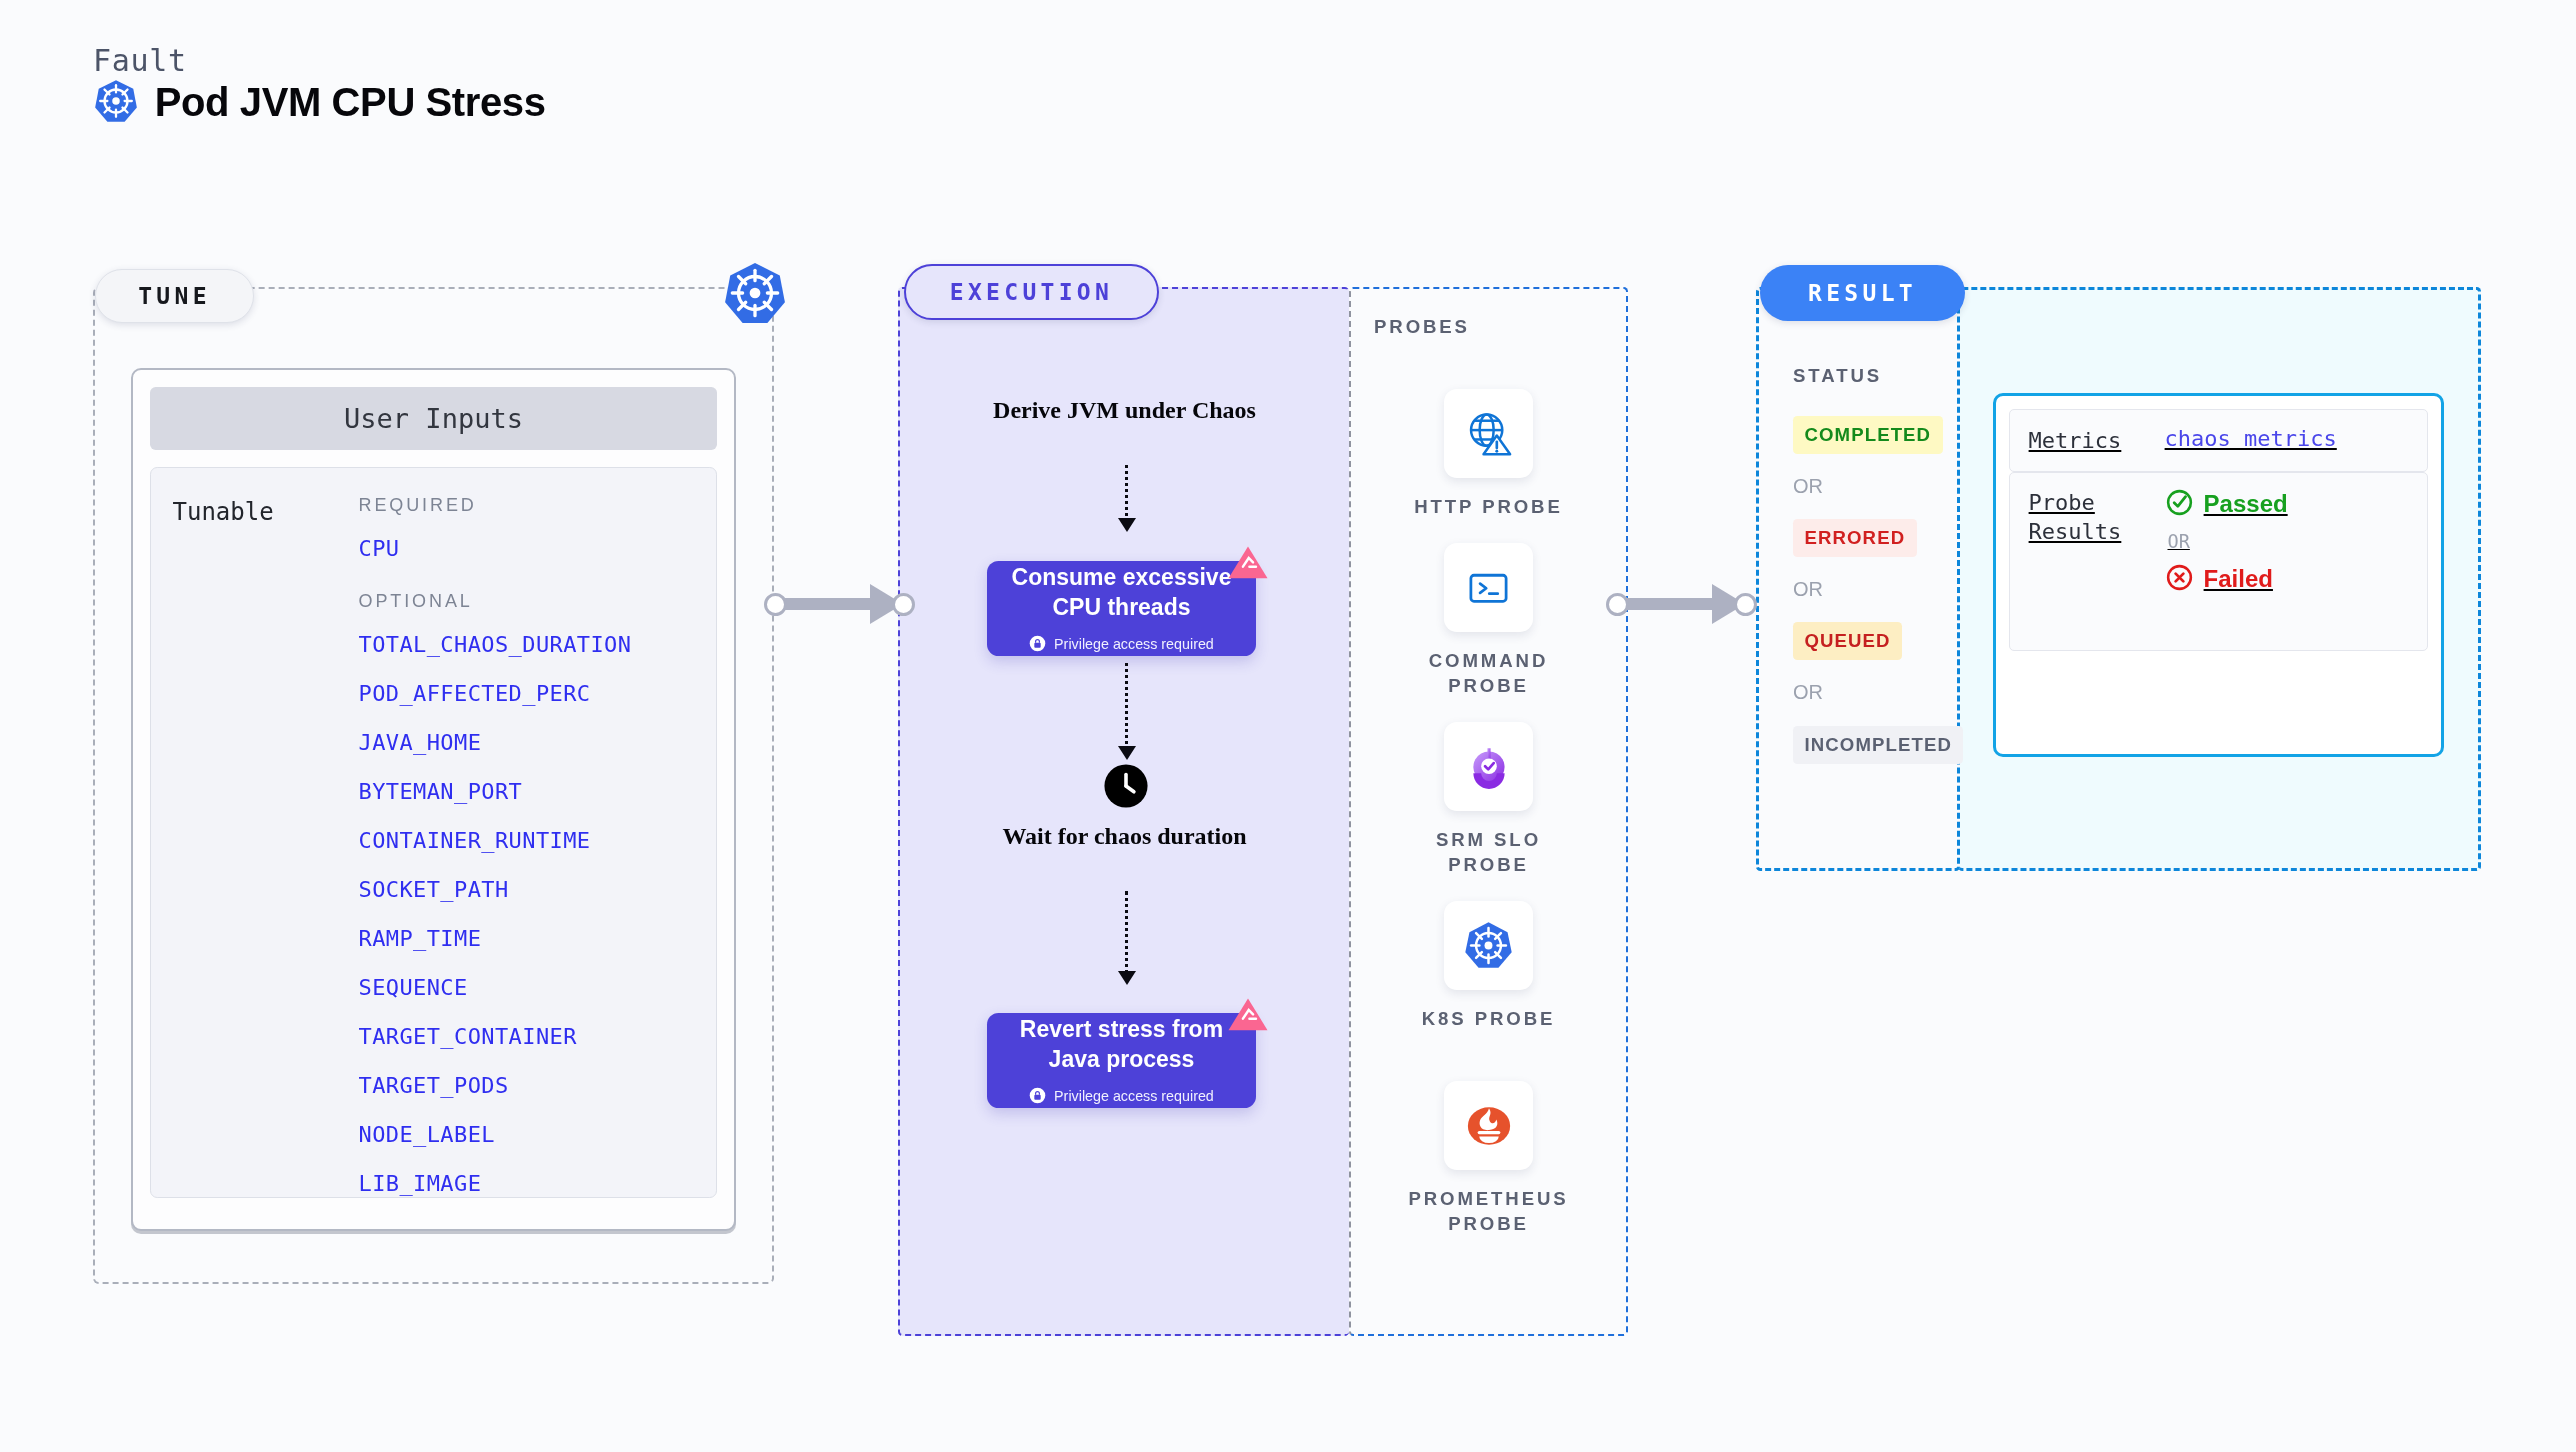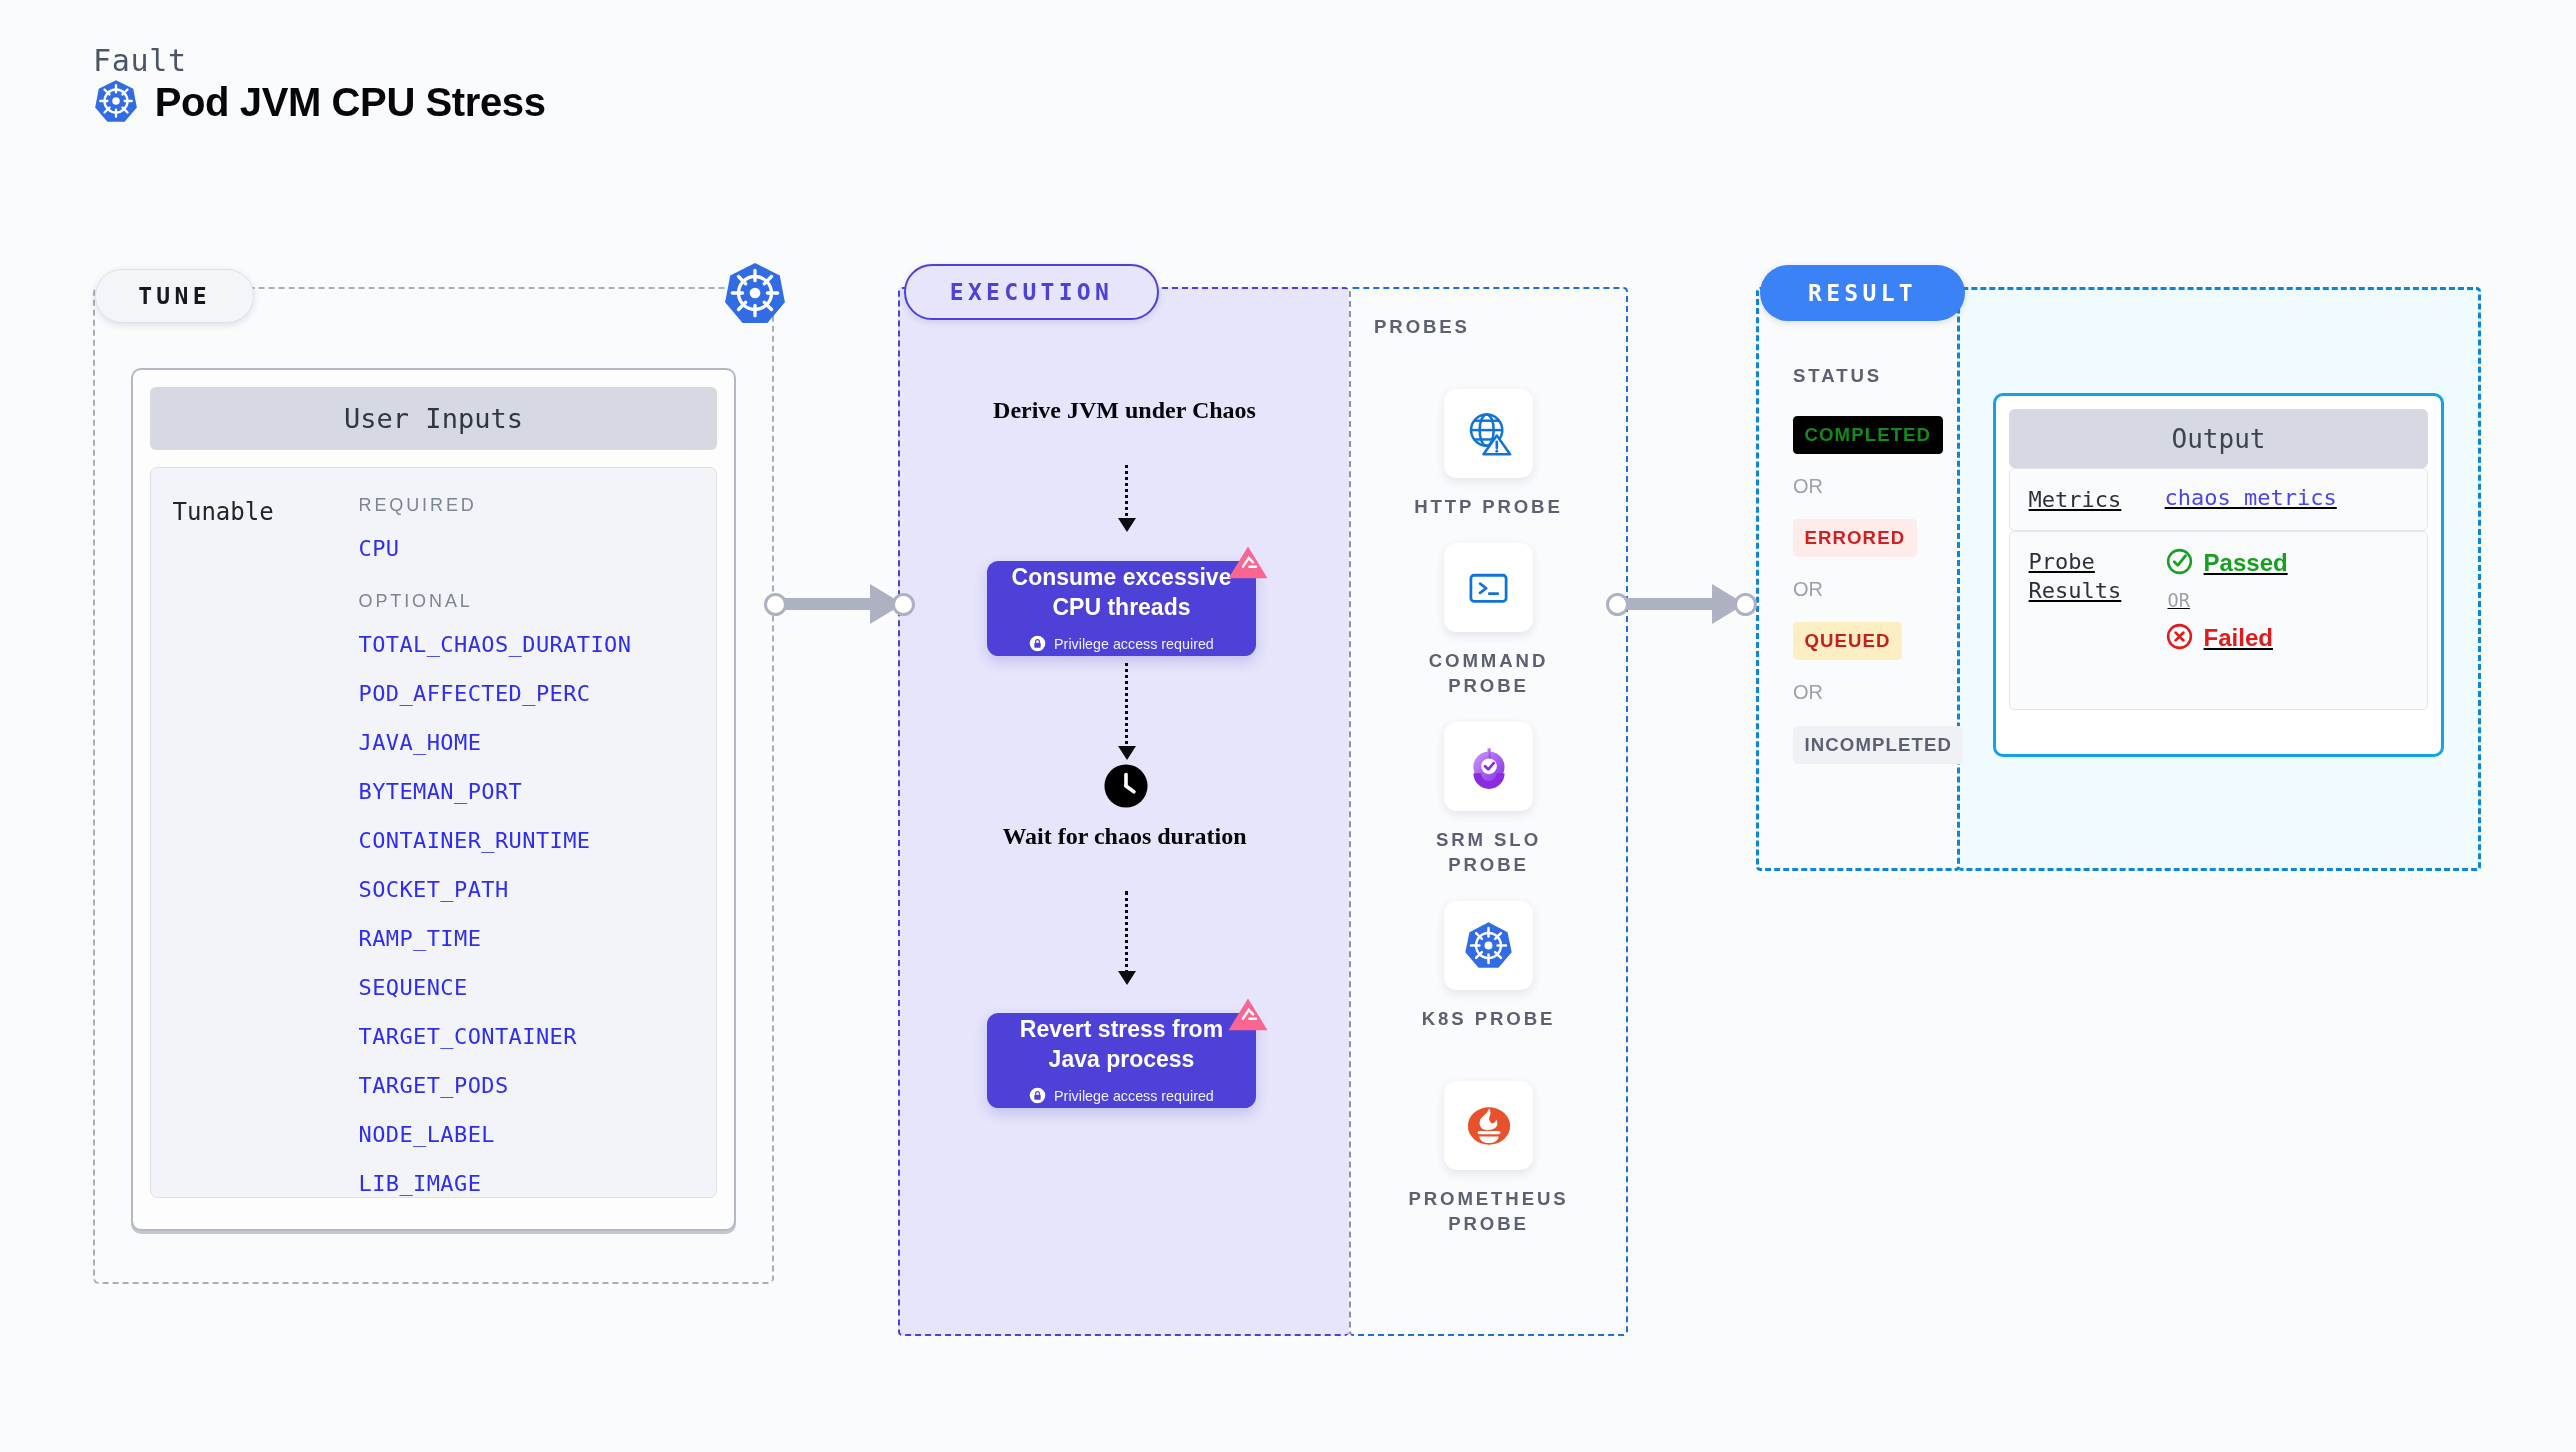--- a/index.html
+++ b/index.html
@@ -456,34 +456,33 @@
   <div class="bar"></div>
   <div class="head"></div>
   <div class="dot a"></div>
   <div class="dot b"></div>
 </div>
 
 <div id="result-outer-panel"></div>
 <div id="result-status-panel">
   <div id="status-label">STATUS</div>
 
-  <div class="status-badge" style="top:126px; background:#000000; color:#148a1c;">COMPLETED</div>
+  <div class="status-badge" style="top:126px; background:#fef9c3; color:#148a1c;">COMPLETED</div>
   <div class="or-txt" style="top:185px;">OR</div>
   <div class="status-badge" style="top:229px; background:#fdecea; color:#d12020;">ERRORED</div>
   <div class="or-txt" style="top:288px;">OR</div>
   <div class="status-badge" style="top:332px; background:#fdeec3; color:#c52020;">QUEUED</div>
   <div class="or-txt" style="top:391px;">OR</div>
   <div class="status-badge" style="top:436px; background:#f0f1f5; color:#5b6172;">INCOMPLETED</div>
 </div>
 <div id="result-pill" class="panel-pill">
   <span>RESULT</span>
 </div>
 
 <div id="output-card">
-  <div id="output-head">Output</div>
 
   <div class="out-row">
     <div class="out-key">Metrics</div>
     <div class="out-val-metrics">chaos metrics</div>
   </div>
 
   <div class="out-row" style="height:179px;">
     <div class="out-key">Probe
 Results</div>
     <div>

